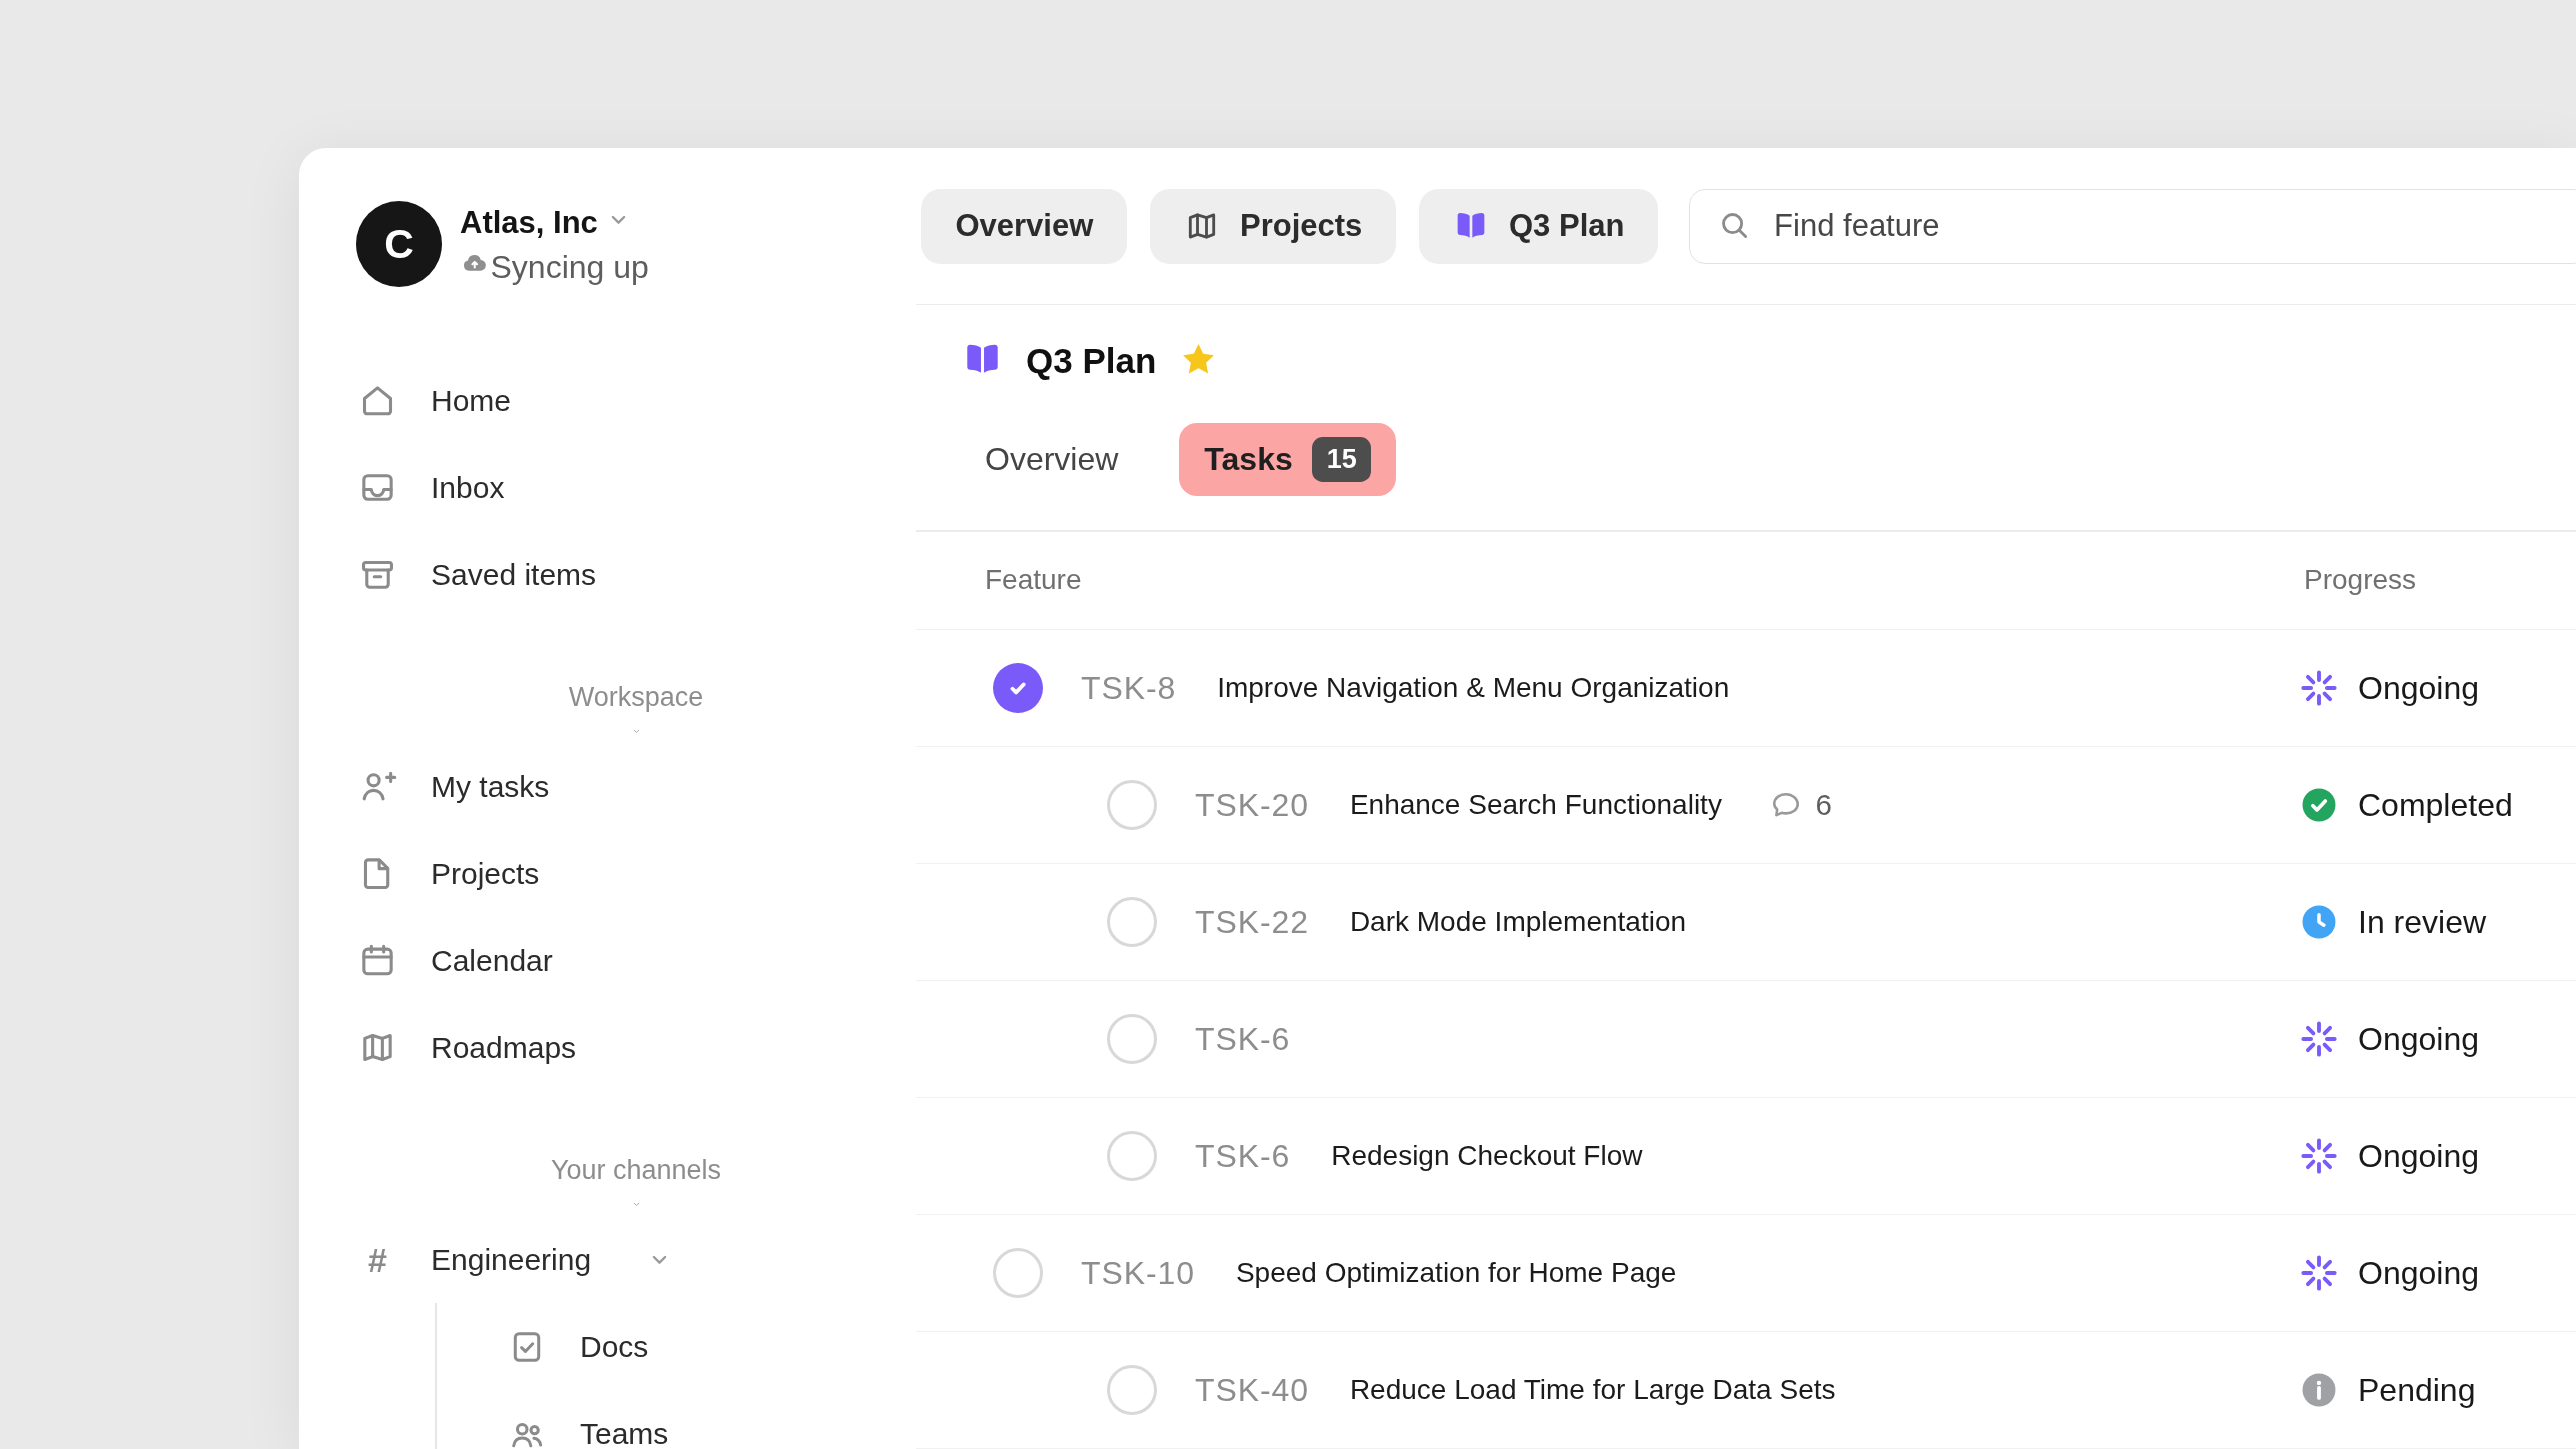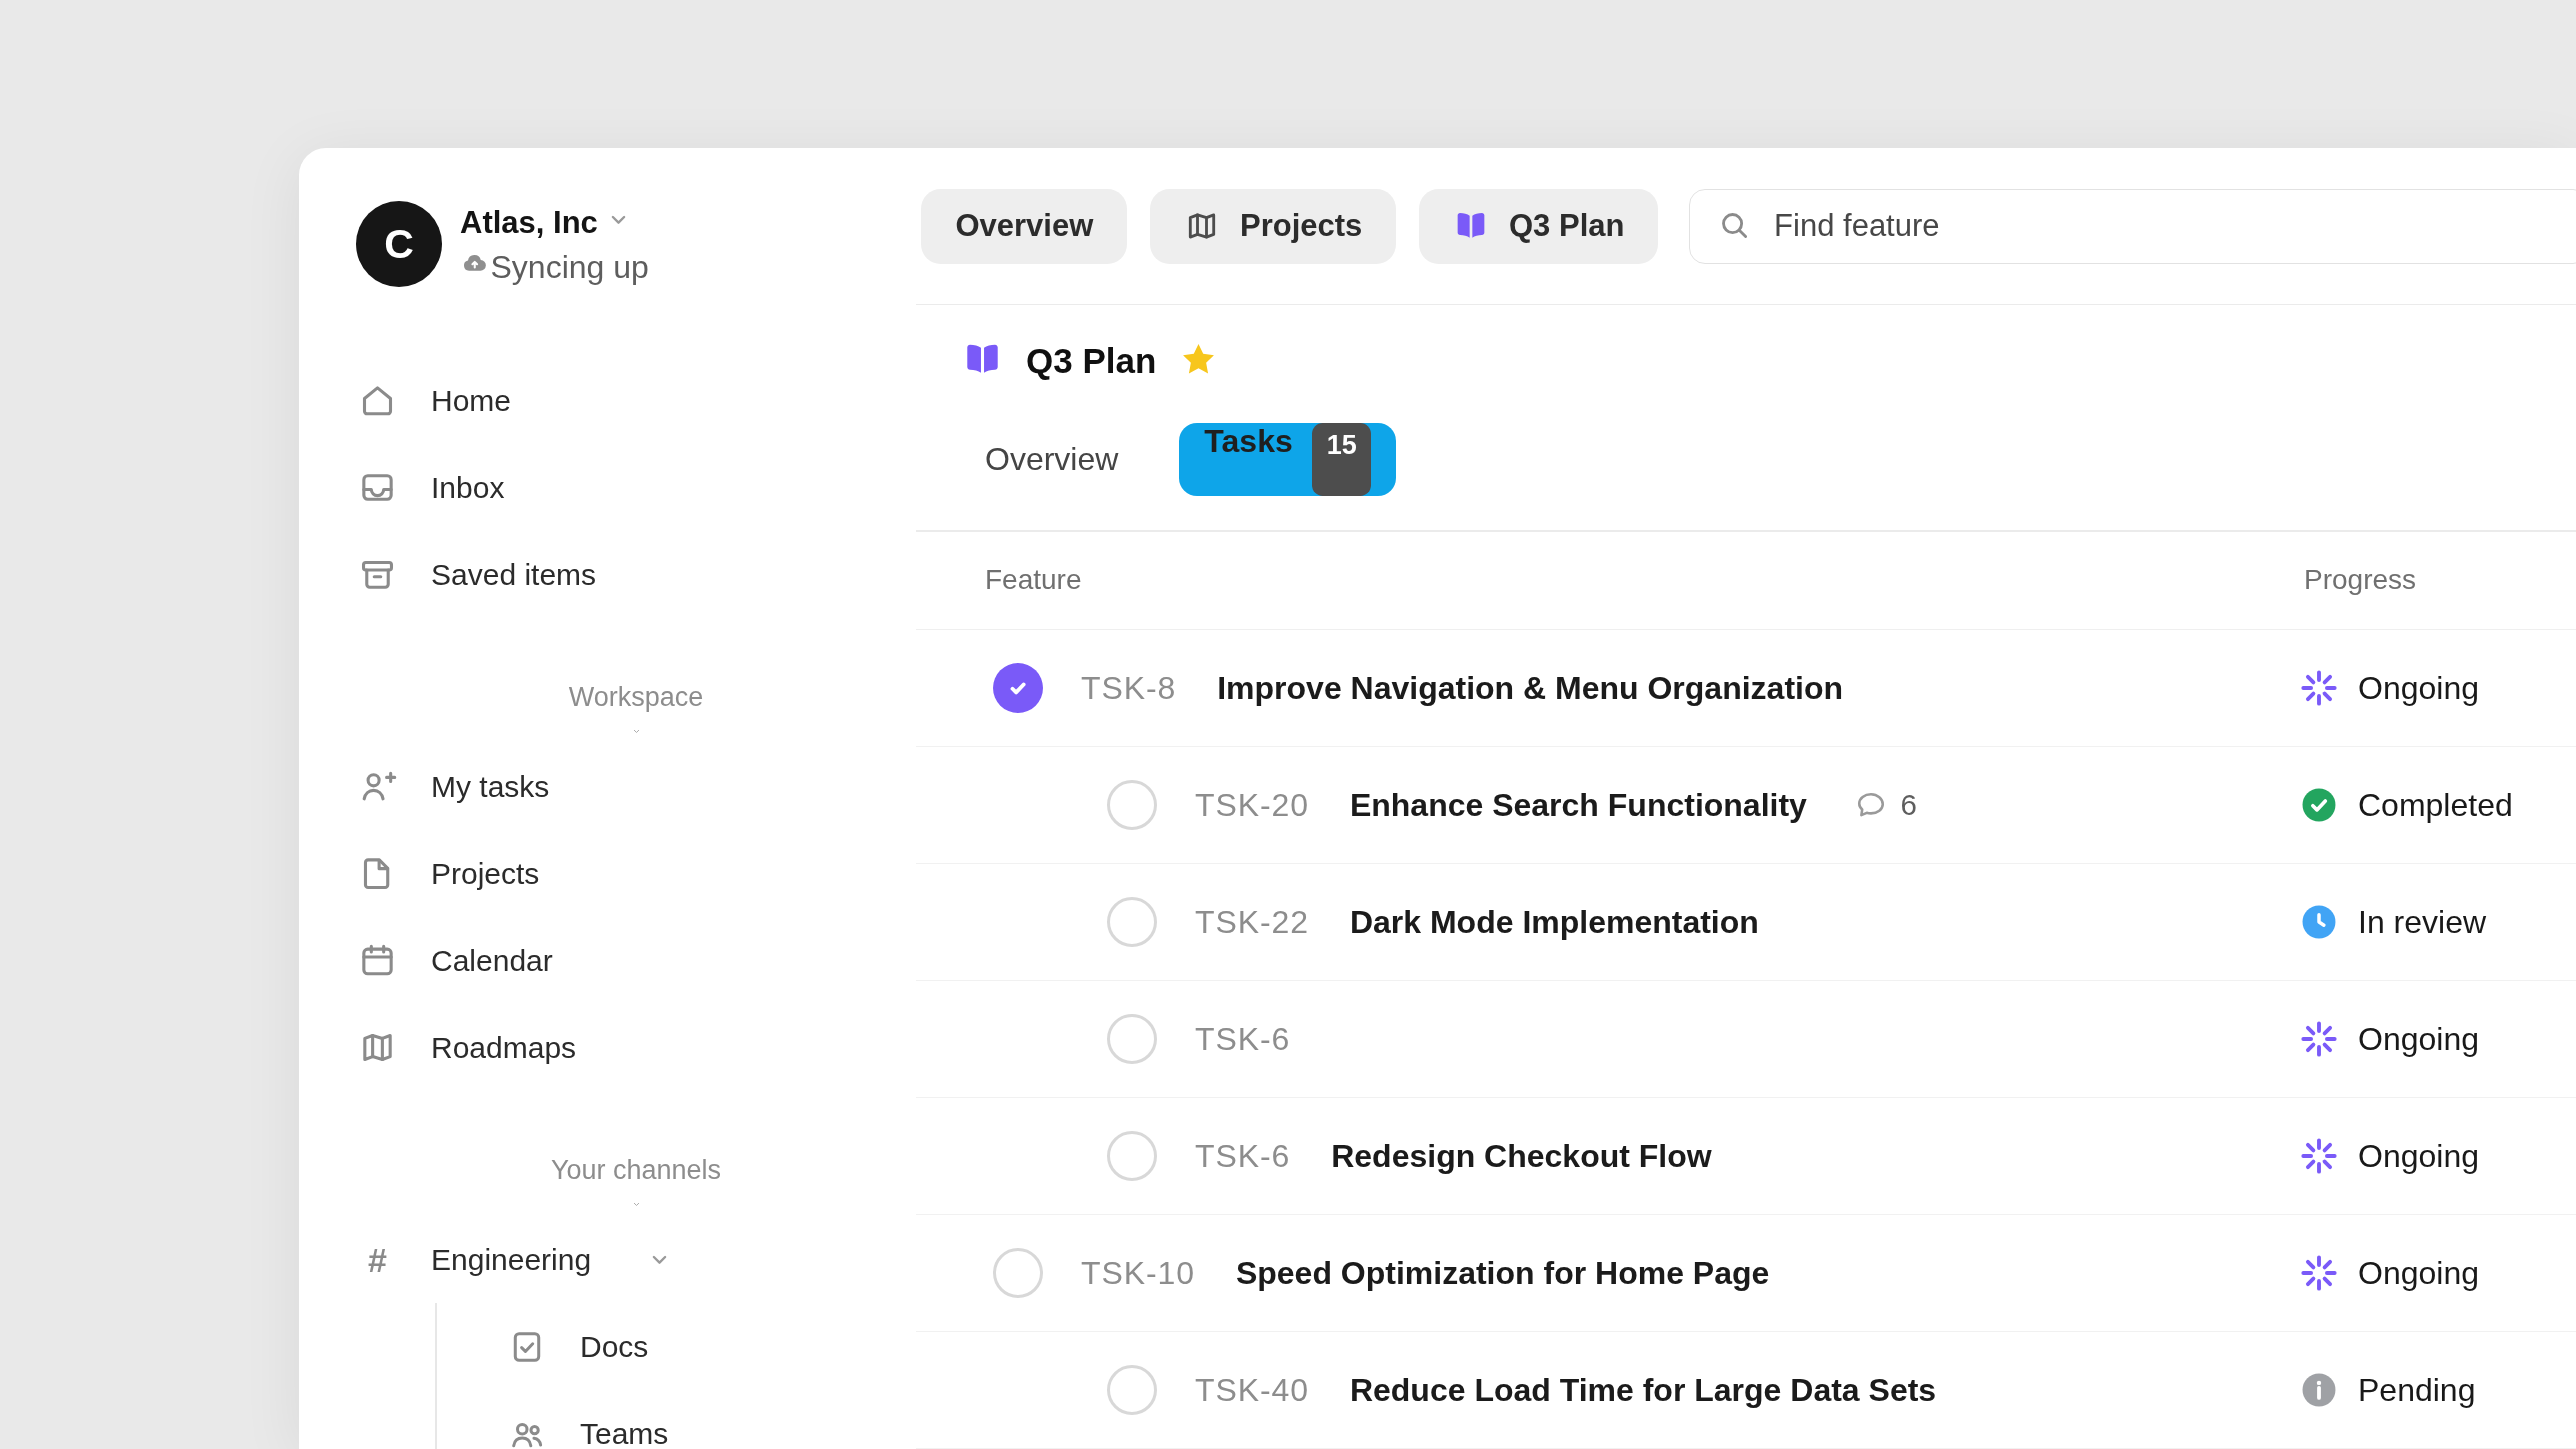--- a/index.html
+++ b/index.html
@@ -44,39 +44,39 @@
   .search { flex:1; height:75px; border:1.8px solid #e2e2e2; border-radius:16px; background:#fff;
             display:flex; align-items:center; gap:21.5px; padding:0 27px; margin-left:7.2px; margin-right:-12.5px; }
   .search input { border:none; outline:none; background:transparent; flex:1;
                   font-family:inherit; font-size:31px; color:#333; }
   .search input::placeholder { color:#474747; opacity:1; }
   .page-head { padding-top:27px; }
   .title-row { height:57px; display:flex; align-items:center; gap:23px; padding-left:46px; }
   .page-title { font-size:35px; font-weight:700; color:#101010; }
   .tabs-row { margin-top:34px; padding-left:69px; display:flex; align-items:center; }
   .page-tab { font-size:32px; font-weight:500; color:#454545; margin-right:61px; cursor:pointer; }
-  .tab-pill { height:73px; border-radius:18px; background:#0ea5e9; display:flex; 
+  .tab-pill { height:73px; border-radius:18px; background:#fca5a5; display:flex; align-items:center;
               gap:19.7px; padding:0 25px; font-size:32px; font-weight:600; color:#1f1f1f; cursor:pointer; }
   .badge { background:#4d4d4d; color:#fff; border-radius:10.7px; font-size:27px; font-weight:700;
            padding:9px 14.3px; line-height:1; }
   .head-divider { height:1.8px; background:#ebebeb; margin-top:34px; }
   .thead { height:128px; display:flex; align-items:center; border-bottom:1.8px solid #efefef;
            position:relative; font-size:28px; color:#707070; font-weight:500; }
   .th-feature { padding-left:69px; }
   .th-progress { position:absolute; left:1388px; }
   .row { height:117px; display:flex; align-items:center; border-bottom:1.8px solid #f1f1f1;
          position:relative; cursor:pointer; background:#fff; }
   .row.lvl0 { padding-left:77px; }
   .row.lvl1 { padding-left:191px; }
   .check { width:50px; height:50px; border-radius:50%; flex:0 0 50px;
            display:flex; align-items:center; justify-content:center; cursor:pointer; }
   .check.empty { border:3.6px solid #d8d8d8; background:#fff; }
   .check.done { background:#7a5af8; }
   .tid { margin:0 41px 0 38px; font-size:32px; color:#8d8d8d; letter-spacing:0.9px; white-space:nowrap; }
-  .ttl { font-size:32px; font-weight:700; color:#1b1b1b; white-space:nowrap; }
+  .ttl { font-size:28px; font-weight:400; color:#1b1b1b; white-space:nowrap; }
   .cmt { display:flex; align-items:center; gap:12.5px; margin-left:47px; color:#5e5e5e; font-size:29.5px; }
   .prog { position:absolute; left:1384px; display:flex; align-items:center; gap:20px;
           font-size:32px; font-weight:500; color:#191919; white-space:nowrap; }
 </style>
 </head>
 <body>
 
 <div class="window">
 
   <div class="sidebar">

